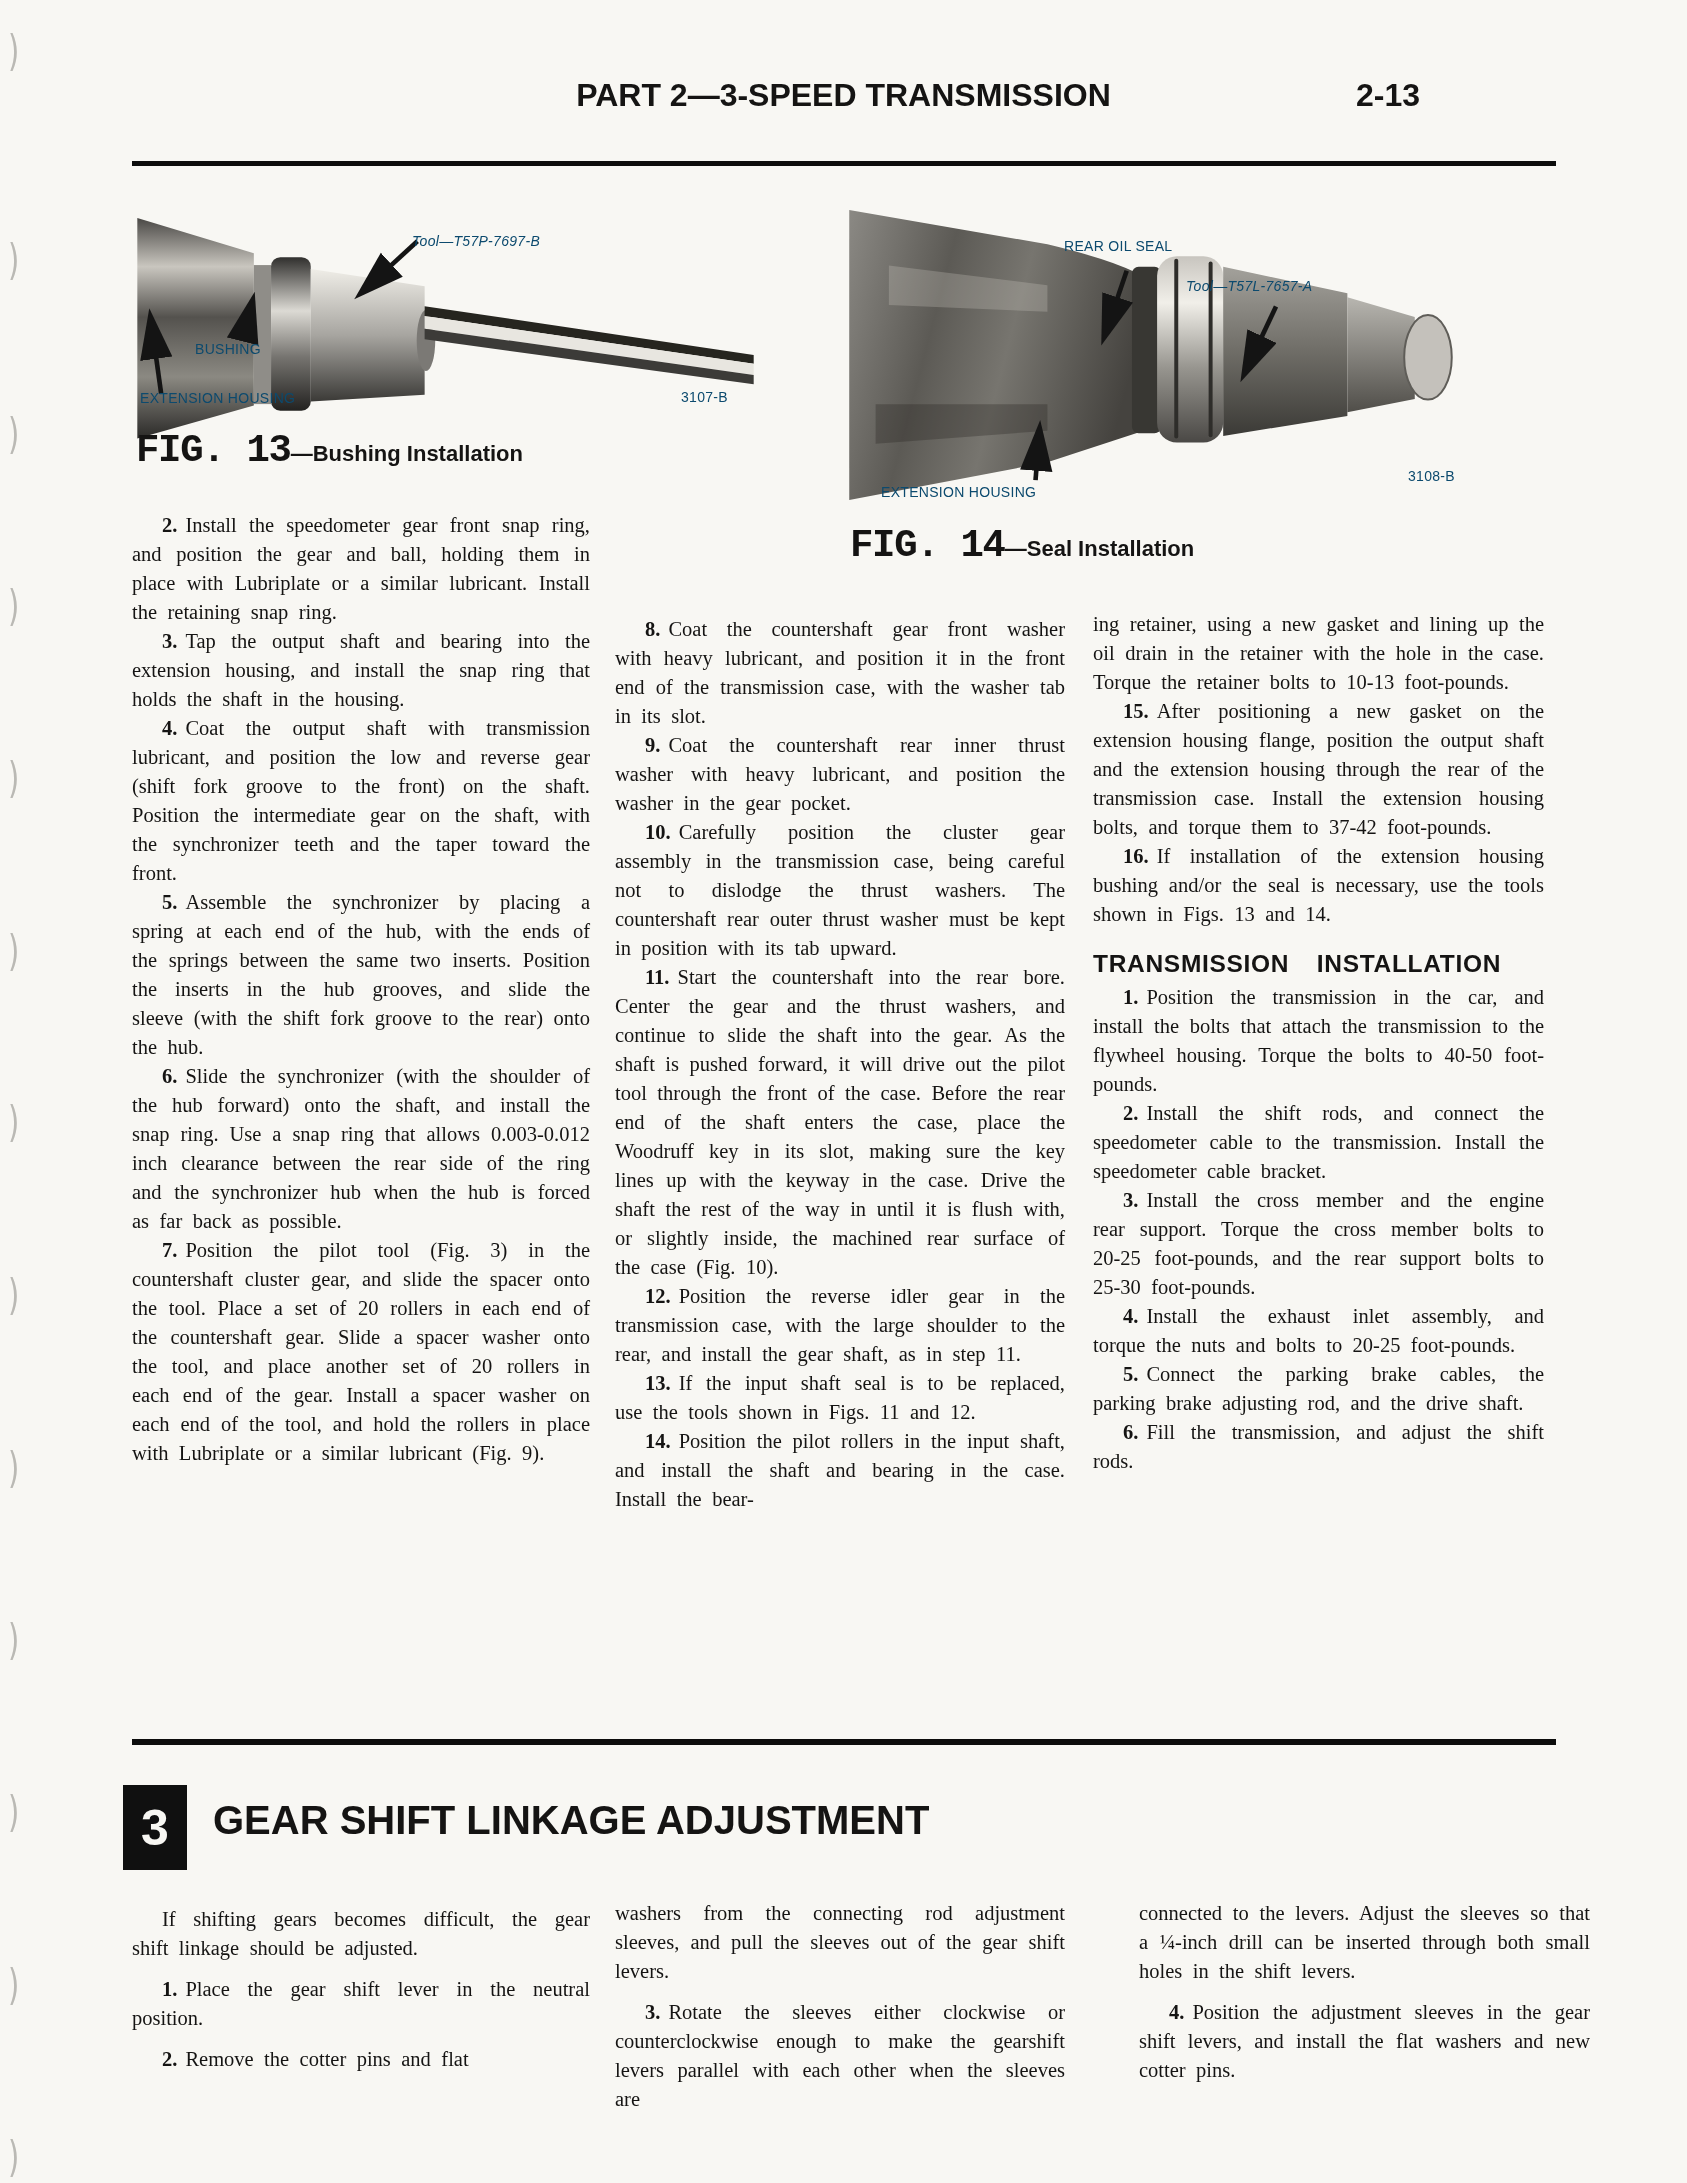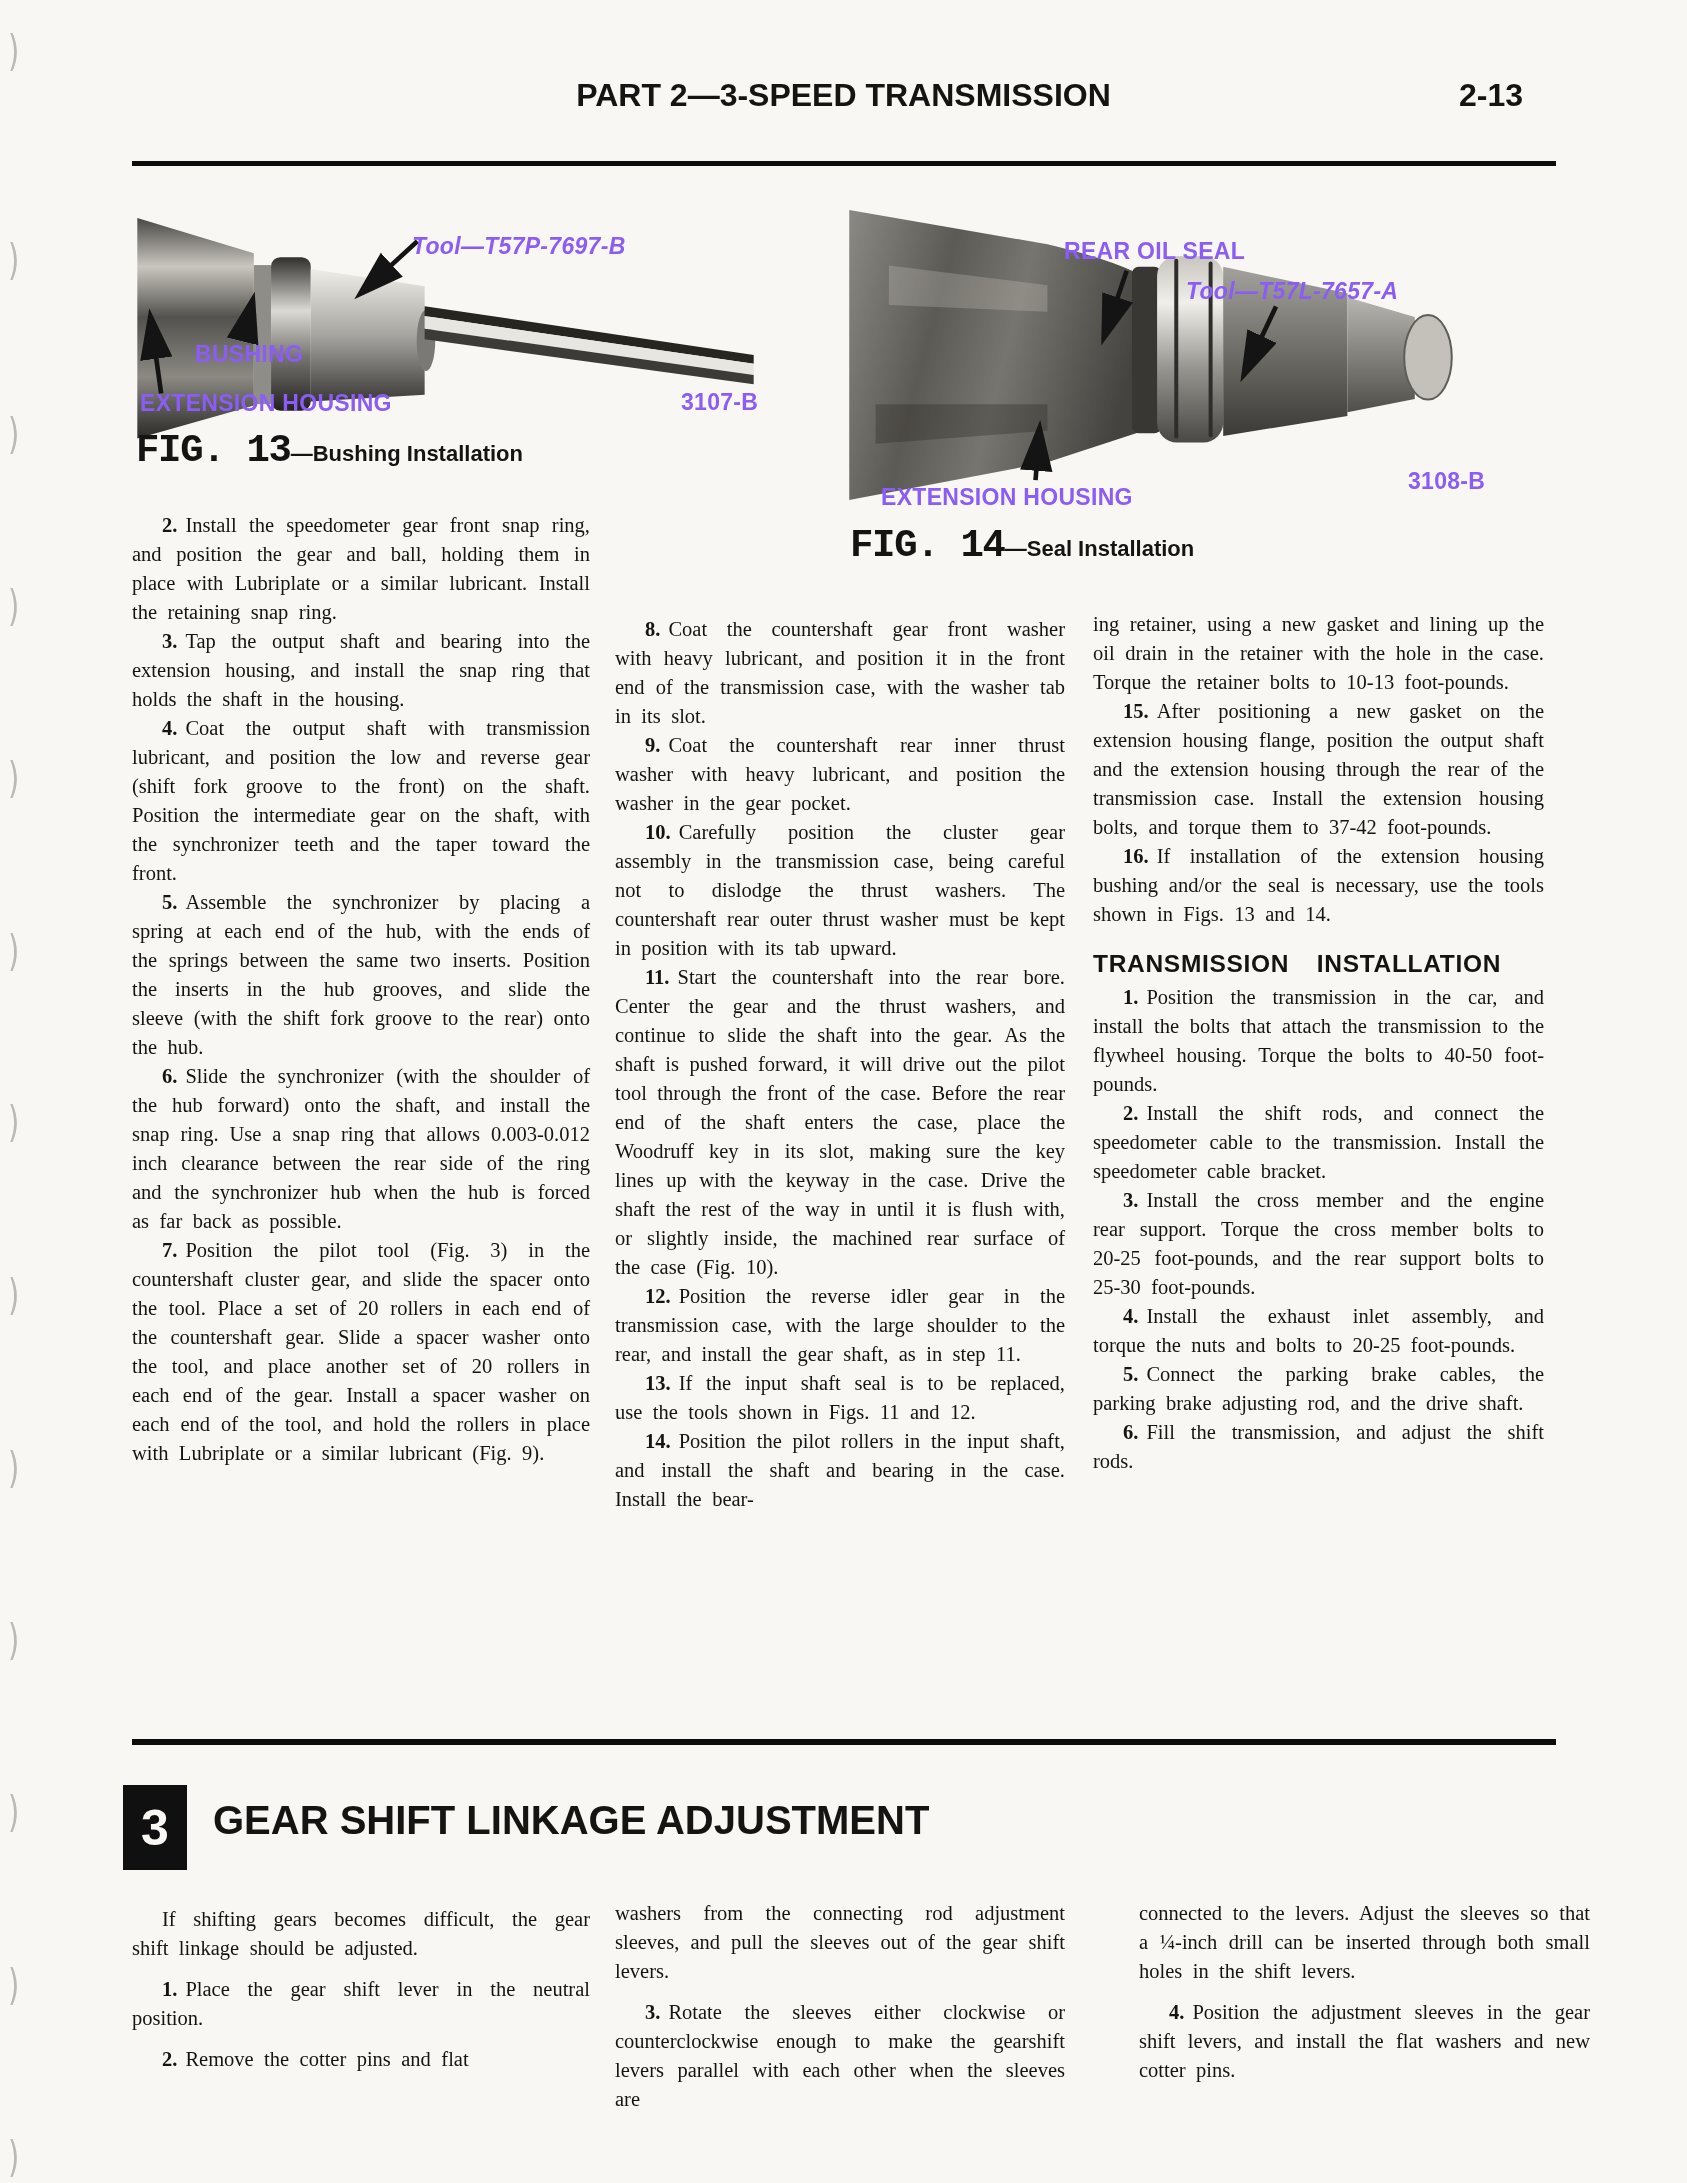--- a/index.html
+++ b/index.html
@@ -10,21 +10,21 @@
     overflow:hidden;
   }
   .abs{position:absolute}
 
   
   .header-title{
     position:absolute;left:0;top:77px;width:1687px;text-align:center;
     font-family:"Liberation Sans",sans-serif;font-weight:bold;font-size:32px;letter-spacing:0;
   }
   .page-num{
-    position:absolute;left:1356px;top:77px;width:167px;text-align:right;
+    position:absolute;left:1356px;top:77px;width:167px;text-align:left;
     font-family:"Liberation Sans",sans-serif;font-weight:bold;font-size:32px;
   }
   .rule{position:absolute;background:#0d0d0c}
   #rule-top{left:132px;top:161px;width:1424px;height:4.6px}
   #rule-mid{left:132px;top:1739px;width:1424px;height:6px}
 
   
   .col{
     position:absolute;font-size:20.5px;line-height:29px;
     text-align:justify;word-spacing:5.3px;
@@ -35,22 +35,22 @@
   .n:empty{margin-right:0}
   .bottom p{margin:12px 0 12px 0}
 
   .ti-head{
     font-family:"Liberation Sans",sans-serif;font-weight:bold;font-size:24.5px;
     word-spacing:20px;letter-spacing:0.7px;margin:20px 0 5px 0;text-indent:0;
   }
 
   
   .figlabel{
-    position:absolute;font-family:"Liberation Sans",sans-serif;font-weight:bold;
-    font-size:23px;letter-spacing:0.3px;white-space:nowrap;color:#8b5cf6;
+    position:absolute;font-family:"Liberation Sans",sans-serif;font-weight:normal;
+    font-size:14px;letter-spacing:0.3px;white-space:nowrap;color:#0c4a6e;
   }
   .figlabel.it{font-style:italic}
   .figcap{position:absolute;white-space:nowrap}
   .figno{font-family:Liberation Mono, monospace;font-weight:bold;font-size:39px;letter-spacing:-1.3px}
   .figtitle{font-family:"Liberation Sans",sans-serif;font-weight:bold;font-size:22px}
 
   
   .secbox{
     position:absolute;left:123px;top:1785px;width:64px;height:85px;background:#101010;
     color:#f8f7f3;display:flex;align-items:center;justify-content:center;

